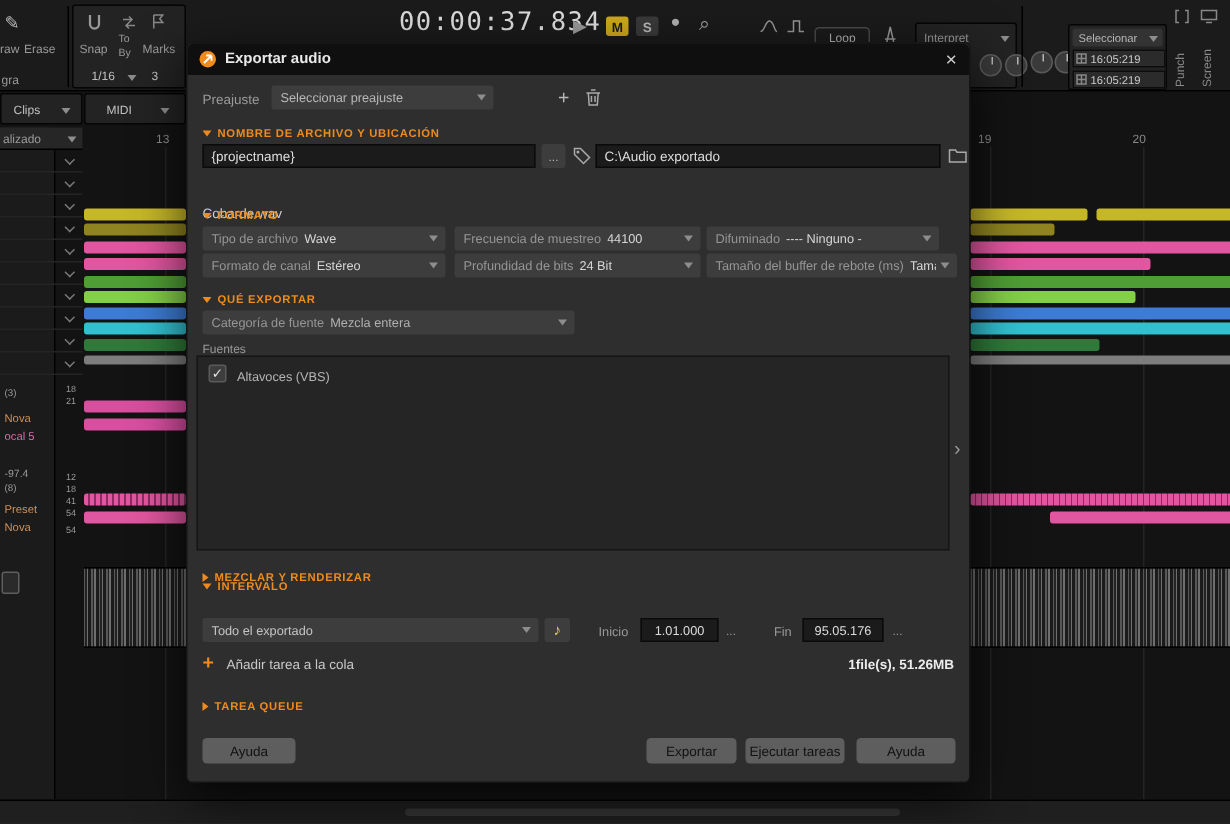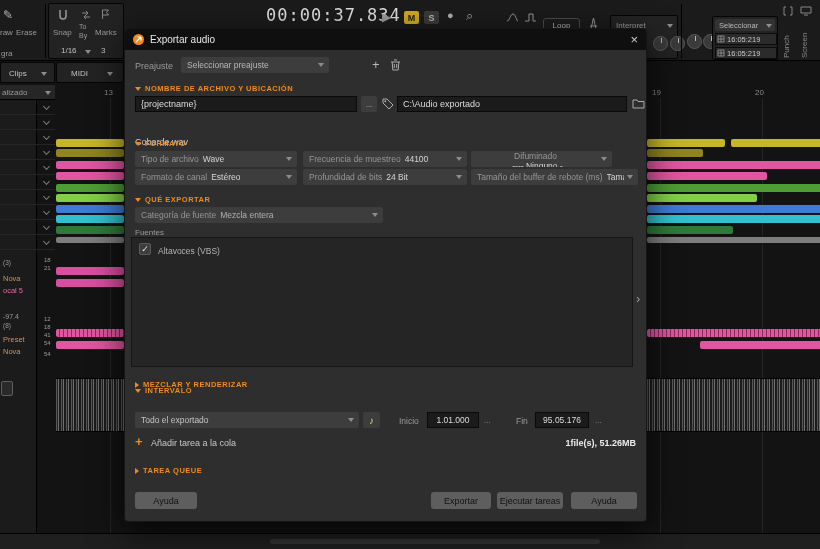--- a/index.html
+++ b/index.html
@@ -31,21 +31,21 @@
   .gridline{position:absolute;width:1px;background:#242424;}
   
   .sidebar{position:absolute;left:0;top:85px;width:37px;height:448px;background:#1b1b1b;border-right:1px solid #000;}
   .srow{position:absolute;left:0;width:55px;height:15px;border-bottom:1px solid #242424;}
   
   .dialog{position:absolute;left:124px;top:28px;width:523px;height:494px;background:#2e2e2e;
           border:1px solid #151515;border-radius:4px;box-shadow:0 10px 35px rgba(0,0,0,.7);z-index:10;}
   .titlebar{position:absolute;left:0;top:0;width:100%;height:21px;background:#0f0f0f;border-radius:4px 4px 0 0;
             display:flex;align-items:center;padding:0 8px;}
   .appdot{width:11px;height:11px;border-radius:50%;background:#ef8b1d;display:flex;align-items:center;justify-content:center;margin-right:6px;}
-  .dtitle{color:#e8e8e8;font-size:10px;font-weight:normal;}
+  .dtitle{color:#e8e8e8;font-size:10px;font-weight:bold;}
   .dclose{margin-left:auto;color:#cfcfcf;font-size:13px;line-height:1;cursor:default;}
   .sechead{position:absolute;display:flex;align-items:center;gap:4px;color:#ef8b1d;font-size:7.5px;font-weight:bold;letter-spacing:.5px;white-space:nowrap;}
   .dd{position:absolute;background:#3d3d3d;border-radius:2px;display:flex;align-items:center;height:16px;padding:0 14px 0 6px;overflow:hidden;}
   .dd .dlabel{color:#969696;font-size:8.5px;margin-right:4px;white-space:nowrap;}
   .dd .dvalue{color:#d6d6d6;font-size:8.5px;white-space:nowrap;overflow:hidden;}
   .dd .arr{position:absolute;right:5px;top:6px;}
   .field{position:absolute;background:#1b1b1b;border:1px solid #0a0a0a;color:#ddd;font-size:9px;
          display:flex;align-items:center;padding:0 5px;height:16px;white-space:nowrap;overflow:hidden;}
   .sqbtn{position:absolute;background:#3d3d3d;border-radius:2px;color:#bbb;font-size:8px;
          display:flex;align-items:center;justify-content:center;height:16px;}
@@ -295,21 +295,21 @@
     <div class="dd" style="left:10px;top:122px;width:162px;">
       <span class="dlabel">Tipo de archivo</span>
       <span class="dvalue">Wave</span>
       <span class="arr tri-d"></span>
     </div>
     <div class="dd" style="left:178px;top:122px;width:164px;">
       <span class="dlabel">Frecuencia de muestreo</span>
       <span class="dvalue">44100</span>
       <span class="arr tri-d"></span>
     </div>
-    <div class="dd" style="left:346px;top:122px;width:141px;flex-direction:column;">
+    <div class="dd" style="left:346px;top:122px;width:155px;">
       <span class="dlabel">Difuminado</span>
       <span class="dvalue">---- Ninguno -</span>
       <span class="arr tri-d"></span>
     </div>
     <div class="dd" style="left:10px;top:140px;width:162px;">
       <span class="dlabel">Formato de canal</span>
       <span class="dvalue">Estéreo</span>
       <span class="arr tri-d"></span>
     </div>
     <div class="dd" style="left:178px;top:140px;width:164px;">

